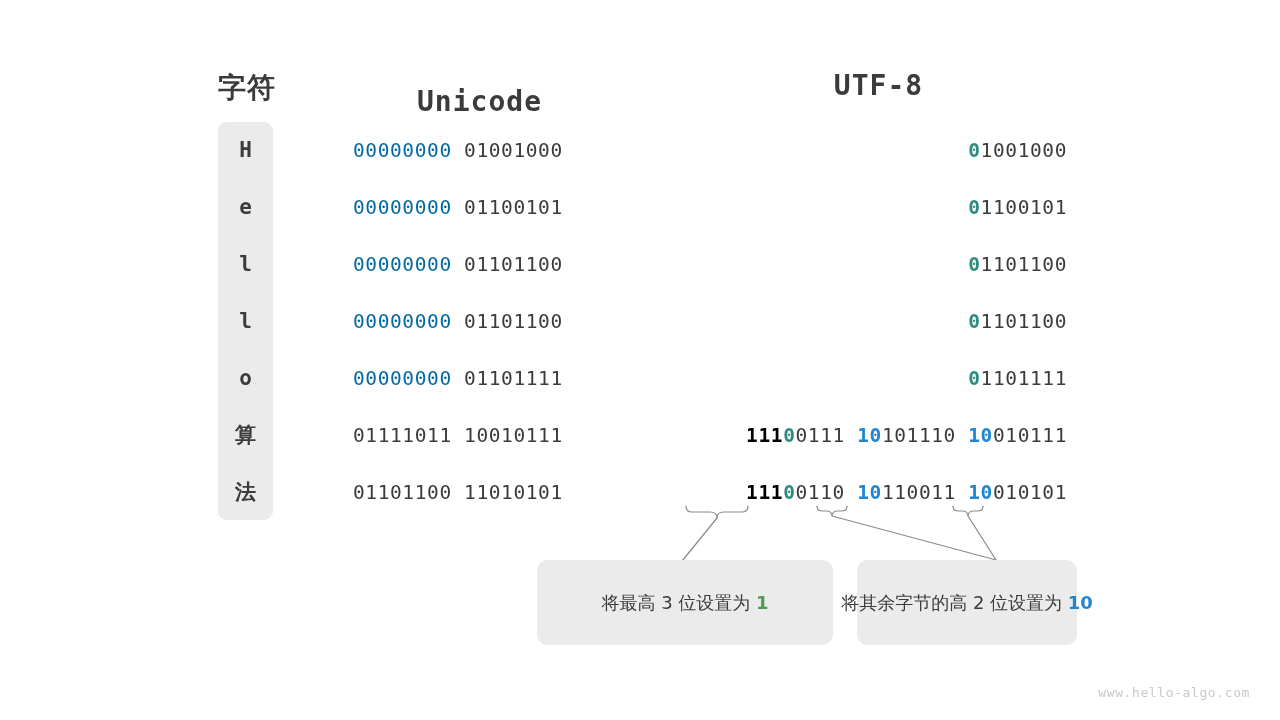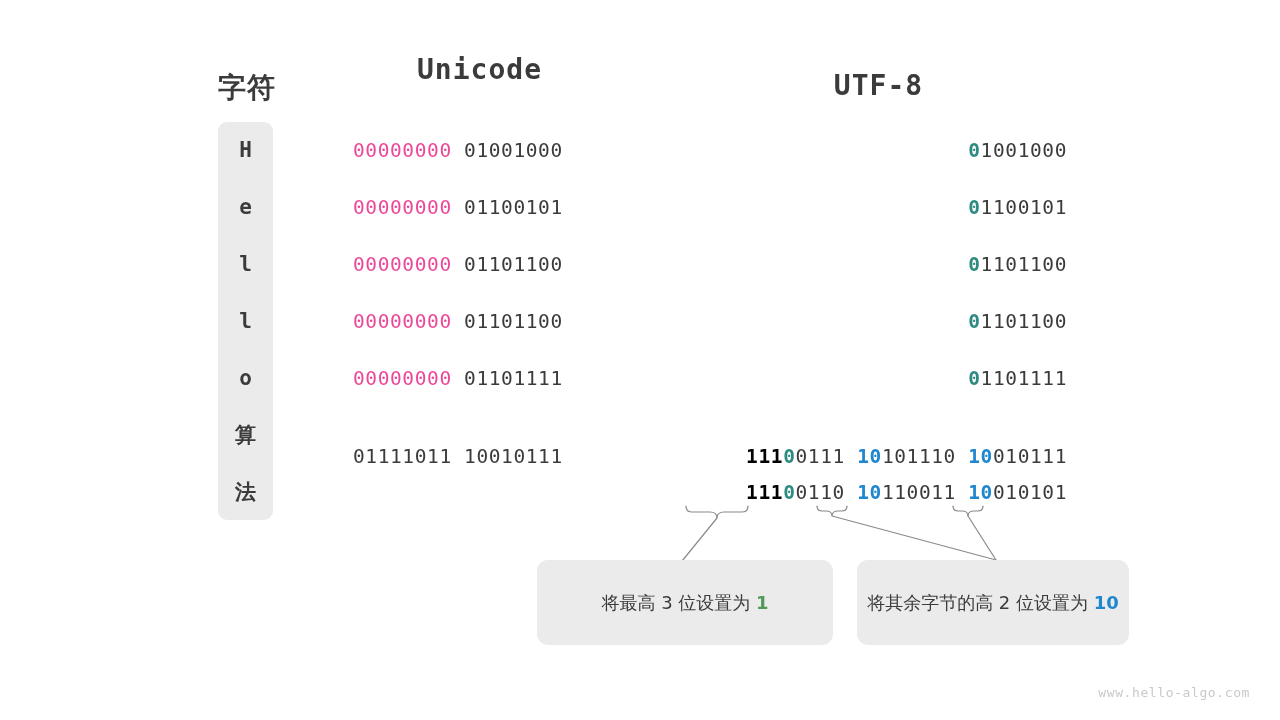--- a/index.html
+++ b/index.html
@@ -20,21 +20,21 @@
   .hdr {
     position: absolute;
     font-family: "DejaVu Sans Mono", monospace;
     font-weight: bold;
     font-size: 28px;
     color: #3b3b3b;
     letter-spacing: 1px;
     white-space: nowrap;
   }
   .hdr-char  { left: 218px;  top: 69px;  width: 55px; text-align: center; }
-  .hdr-uni   { left: 353px;  top: 53px;  width: 253px; text-align: center; }
+  .hdr-uni   { left: 353px;  top: 85px;  width: 253px; text-align: center; }
   .hdr-utf   { left: 690px;  top: 69px;  width: 377px; text-align: center; }
 
   
   .char-card {
     position: absolute;
     left: 218px;
     top: 122px;
     width: 55px;
     height: 398px;
     background: #ebebeb;
@@ -73,21 +73,21 @@
   .utf {
     position: absolute;
     left: 690px;
     width: 377px;
     line-height: 57px;
     white-space: pre;
     text-align: right;
   }
   .utf-inner { display: inline-block; }
 
-  .b-dim   { color: #ec4899; }
+  .b-dim   { color: #0369a1; }
   .b-dark  { color: #3b3b3b; }
   .b-teal  { color: #2e8b82; font-weight: bold; }
   .b-green { color: #000000; font-weight: bold; }
   .b-blue  { color: #1e87d0; font-weight: bold; }
 
   
   .connectors {
     position: absolute;
     left: 0;
     top: 0;
@@ -104,21 +104,21 @@
     display: flex;
     flex-direction: row;
     align-items: center;
     justify-content: center;
     font-family: "DejaVu Sans", sans-serif;
     font-size: 18px;
     color: #3b3b3b;
     line-height: 31px;
   }
   .callout-1 { left: 537px; top: 560px; width: 296px; height: 85px; }
-  .callout-2 { left: 857px; top: 560px; width: 272px; height: 85px; }
+  .callout-2 { left: 857px; top: 560px; width: 220px; height: 85px; }
   .callout .line { white-space: pre; }
   .em-green { color: #4e9a56; font-weight: bold; }
   .em-blue  { color: #1e87d0; font-weight: bold; }
 
   
   .watermark {
     position: absolute;
     right: 30px;
     bottom: 20px;
     font-family: "DejaVu Sans Mono", monospace;
@@ -162,26 +162,27 @@
 <div class="row" style="top:293px">
   <div class="uni"><span class="b-dim">00000000</span><span class="b-dim"> </span><span class="b-dark">01101100</span></div>
   <div class="utf"><span class="utf-inner"><span class="b-teal">0</span><span class="b-dark">1101100</span></span></div>
 </div>
 
 <div class="row" style="top:350px">
   <div class="uni"><span class="b-dim">00000000</span><span class="b-dim"> </span><span class="b-dark">01101111</span></div>
   <div class="utf"><span class="utf-inner"><span class="b-teal">0</span><span class="b-dark">1101111</span></span></div>
 </div>
 
-<div class="row" style="top:428px">
+<div class="row" style="top:407px">
   <div class="uni"><span class="b-dark">01111011</span><span class="b-dark"> </span><span class="b-dark">10010111</span></div>
   <div class="utf"><span class="utf-inner"><span class="b-green">111</span><span class="b-teal">0</span><span class="b-dark">0111</span><span class="b-dark"> </span><span class="b-blue">10</span><span class="b-dark">101110</span><span class="b-dark"> </span><span class="b-blue">10</span><span class="b-dark">010111</span></span></div>
 </div>
 
 <div class="row" style="top:464px">
+  <div class="uni"><span class="b-dark">01101100</span><span class="b-dark"> </span><span class="b-dark">11010101</span></div>
   <div class="utf"><span class="utf-inner"><span class="b-green">111</span><span class="b-teal">0</span><span class="b-dark">0110</span><span class="b-dark"> </span><span class="b-blue">10</span><span class="b-dark">110011</span><span class="b-dark"> </span><span class="b-blue">10</span><span class="b-dark">010101</span></span></div>
 </div>
 
 <svg class="connectors" viewBox="0 0 1280 720">
   <g fill="none" stroke="#8a8a8a" stroke-width="1.2" stroke-linecap="round">
 
     <path d="M686,506 q0,6 6,6 l18,0 q7,0 7,6 q0,-6 7,-6 l18,0 q6,0 6,-6"></path>
 
     <path d="M717,518 L678,566"></path>
 

